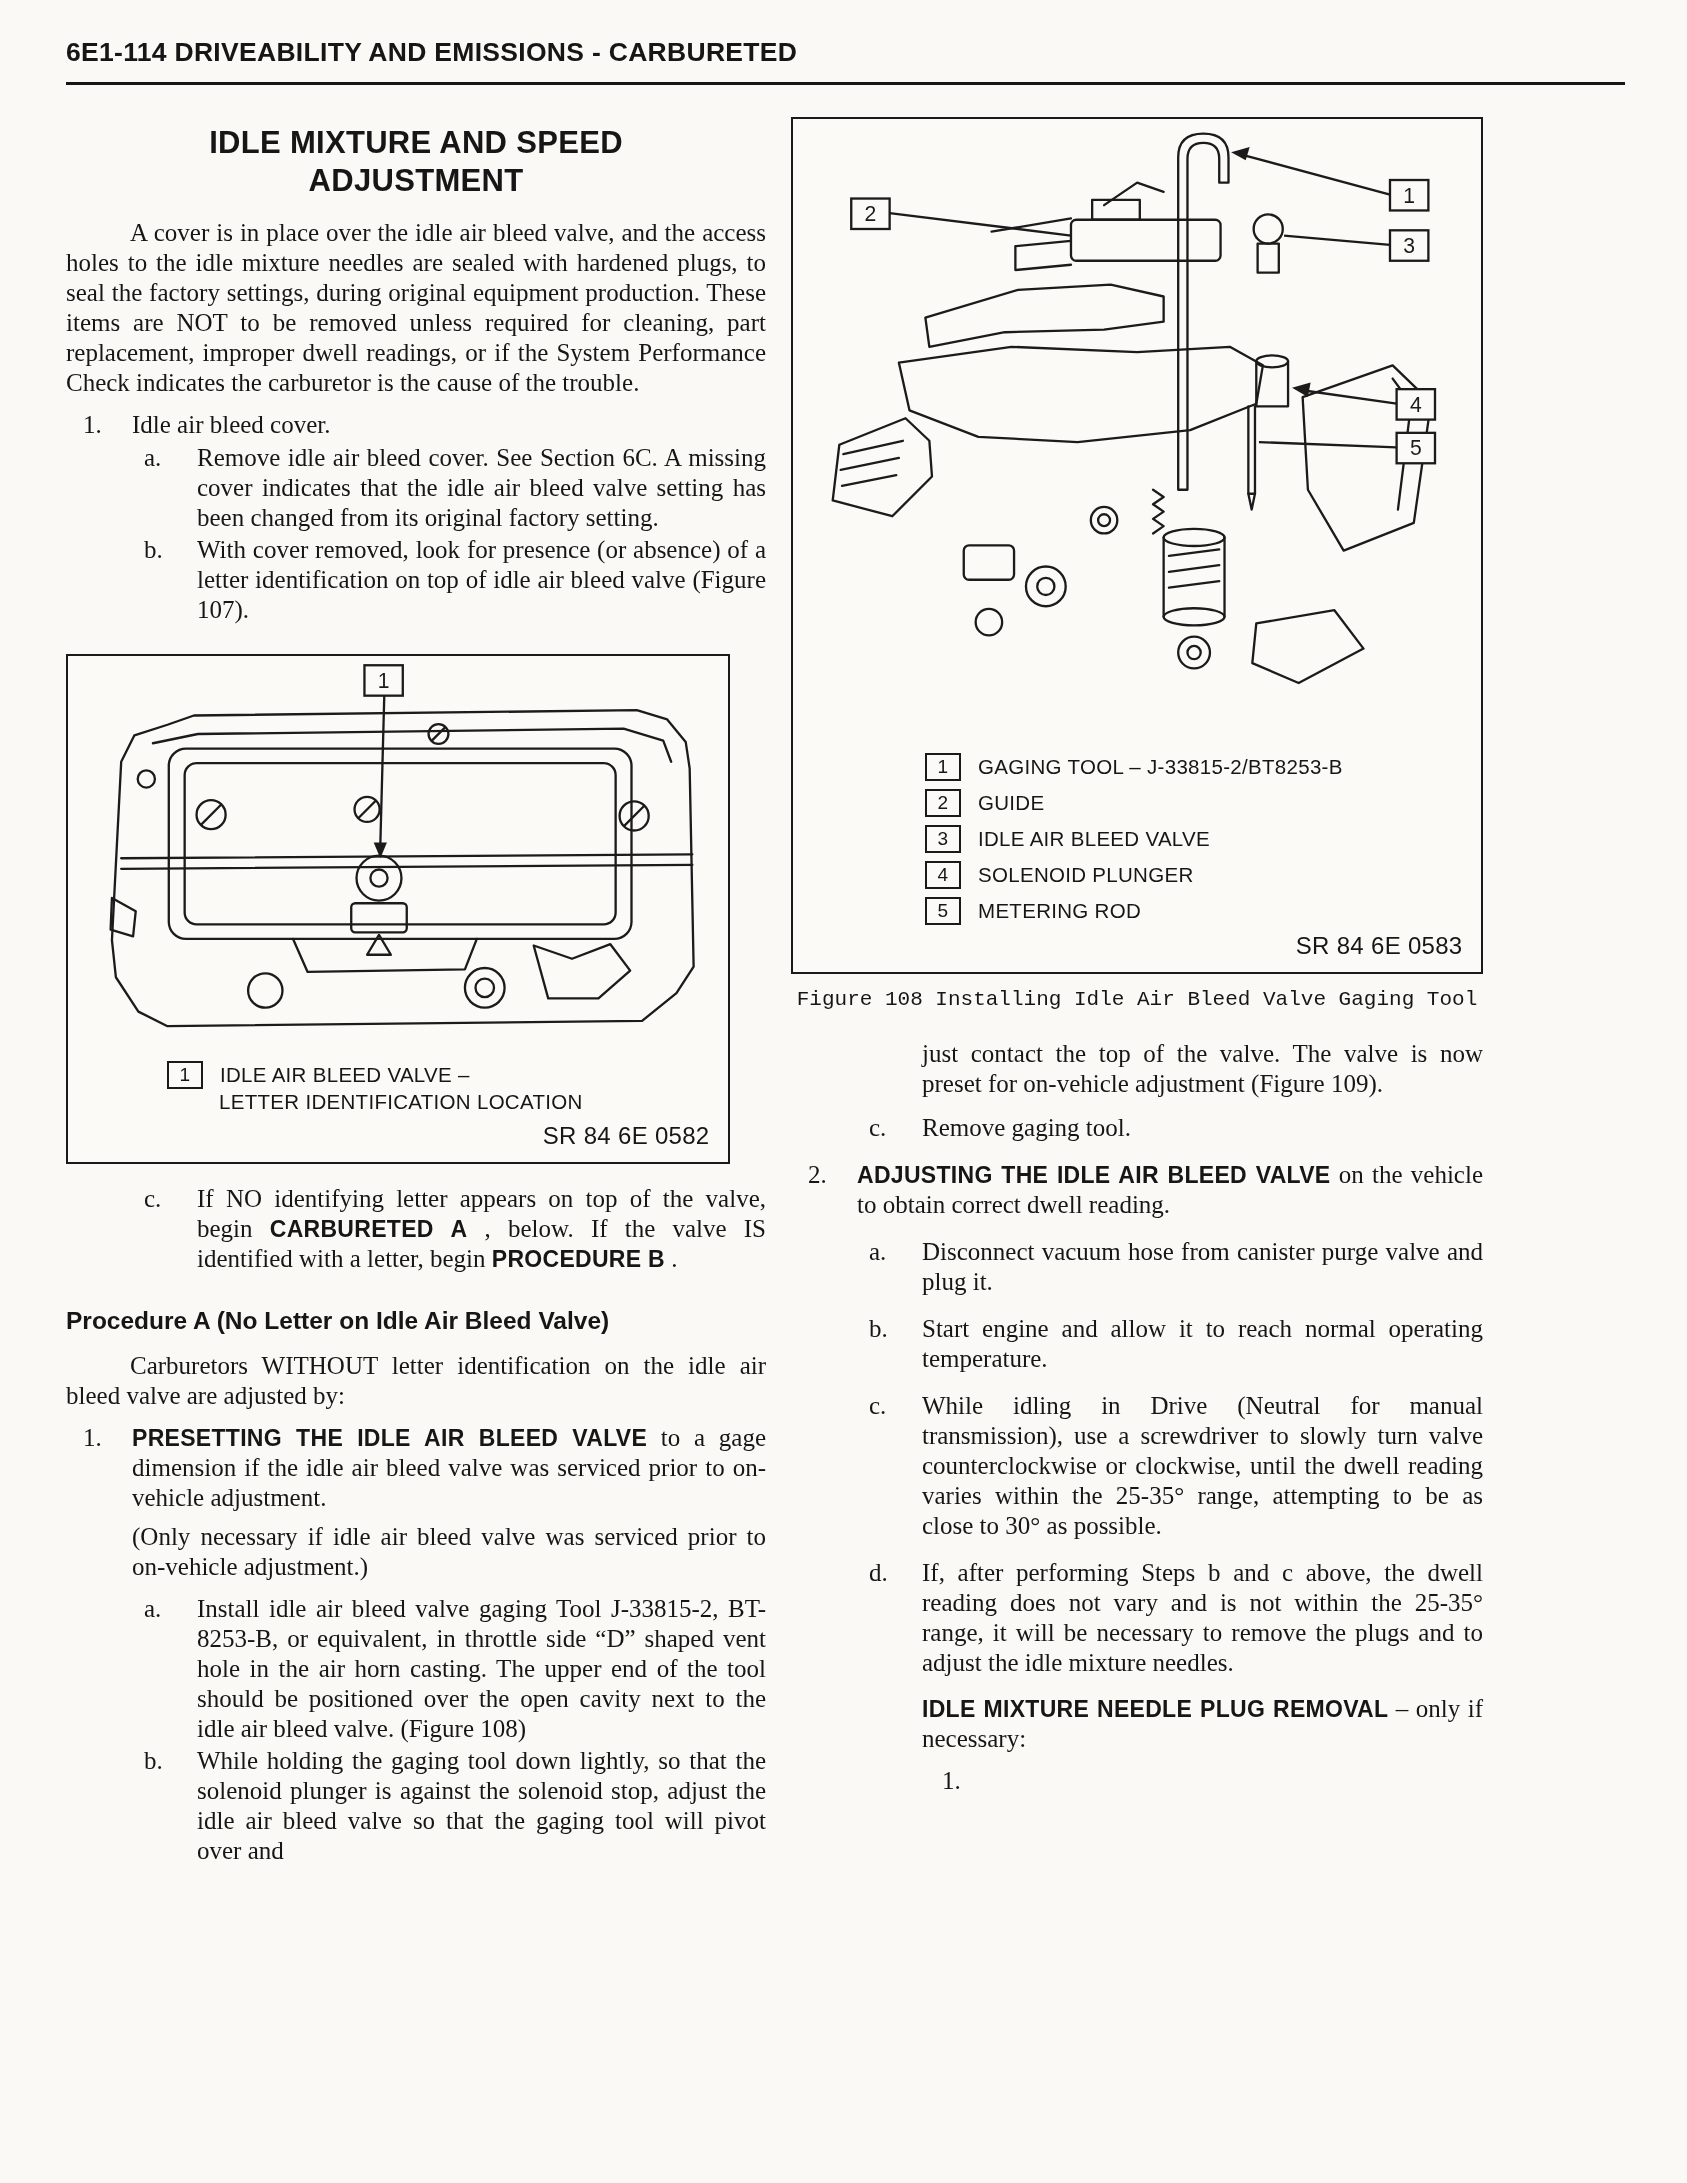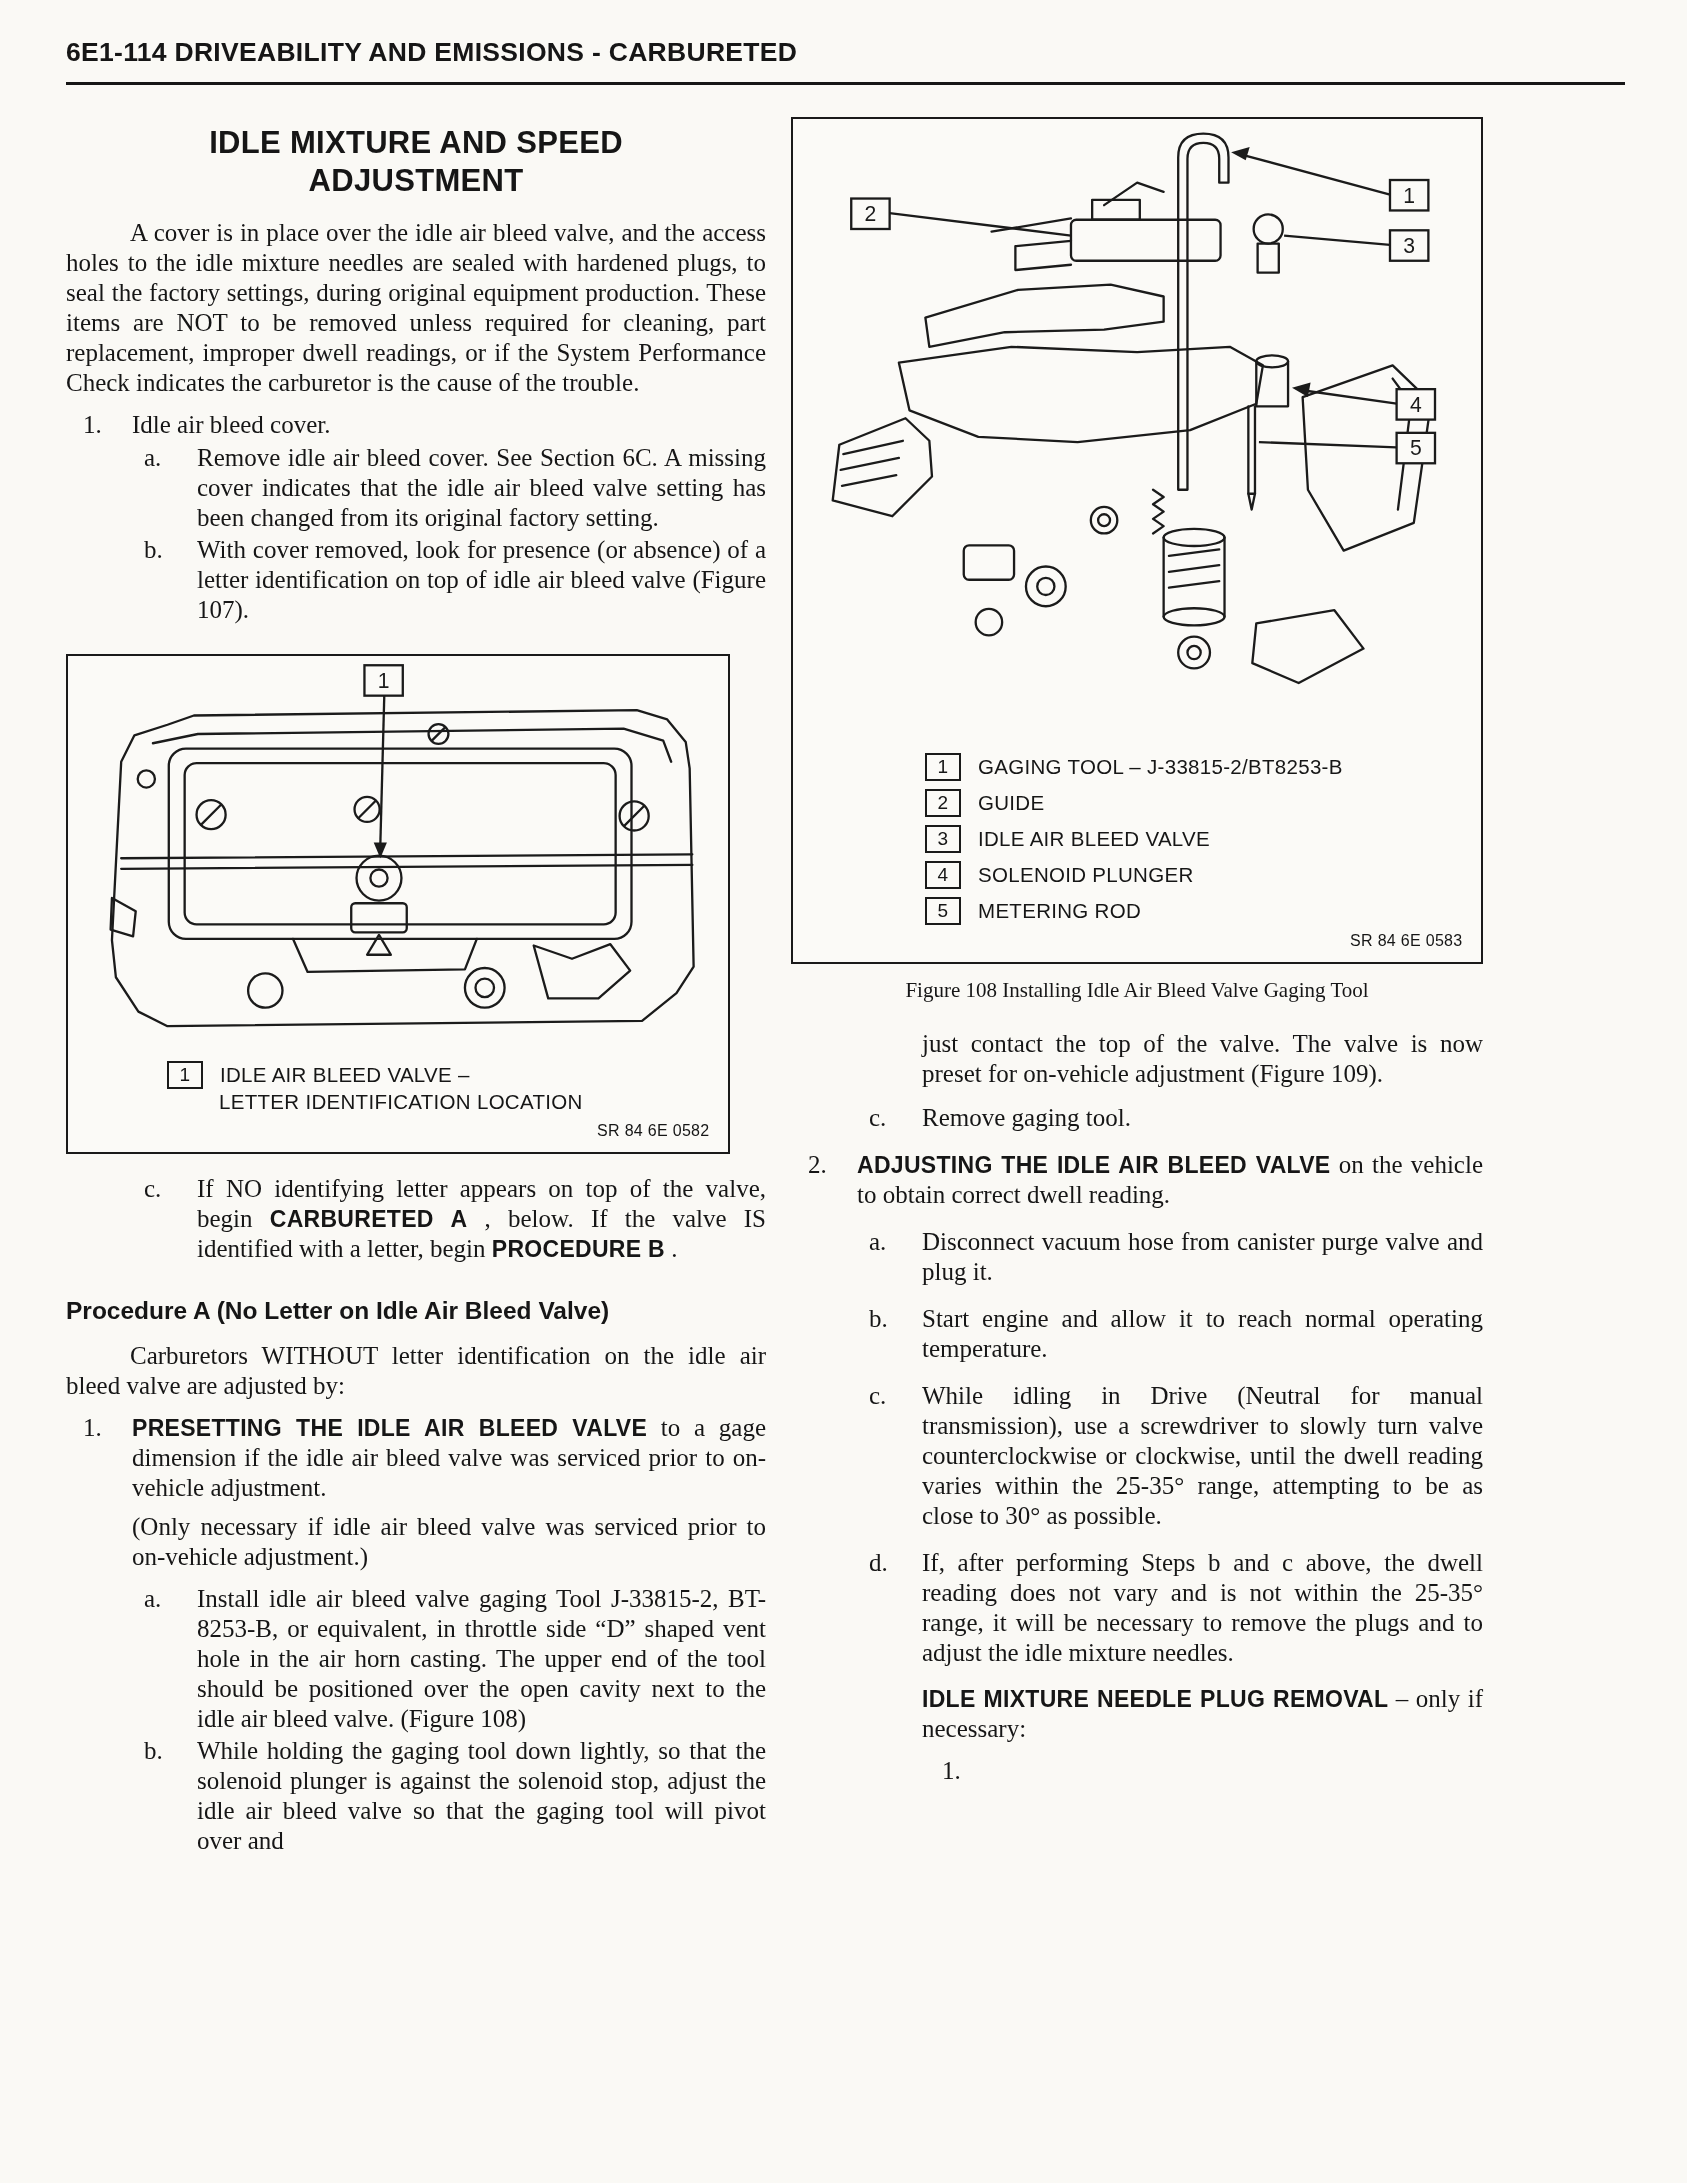--- a/index.html
+++ b/index.html
@@ -63,23 +63,23 @@
   .legend-row.tight { margin-top:1.3px; }
   .legend-cont { margin-left:52px; font-family:"Liberation Sans", sans-serif;
     font-size:20.5px; letter-spacing:0.3px; line-height:26.5px; }
   .lbox {
     width:36px; height:28px; border:2px solid #1a1a1a; flex:none;
     display:flex; align-items:center; justify-content:center;
     font-family:"Liberation Sans", sans-serif; font-size:19px; background:#fbfaf7;
   }
   .legend108 { padding:4px 20px 0 132px; }
   .sr { text-align:right; font-family:"Liberation Sans", sans-serif;
-    font-size:16px; letter-spacing:0.3px; padding:6.6px 18.5px 12px 0; }
+    font-size:24px; letter-spacing:0.3px; padding:6.6px 18.5px 12px 0; }
   .caption {
-    font-family:Liberation Serif, serif; font-size:21px;
+    font-family:Liberation Mono, monospace; font-size:21px;
     line-height:28px; text-align:center; margin-top:12px;
   }
 
   .cont-para { margin-top:25px; margin-left:131px; }
   .note-para { margin-top:9.3px; }
   .note-right { margin-top:14.6px; margin-left:131px; }
   .plughead { margin-top:16px; margin-left:131px; }
   .mt22 { margin-top:14.6px; } .mt26 { margin-top:17px; } .mt30 { margin-top:20px; }
   .mt18 { margin-top:12px; }
 

